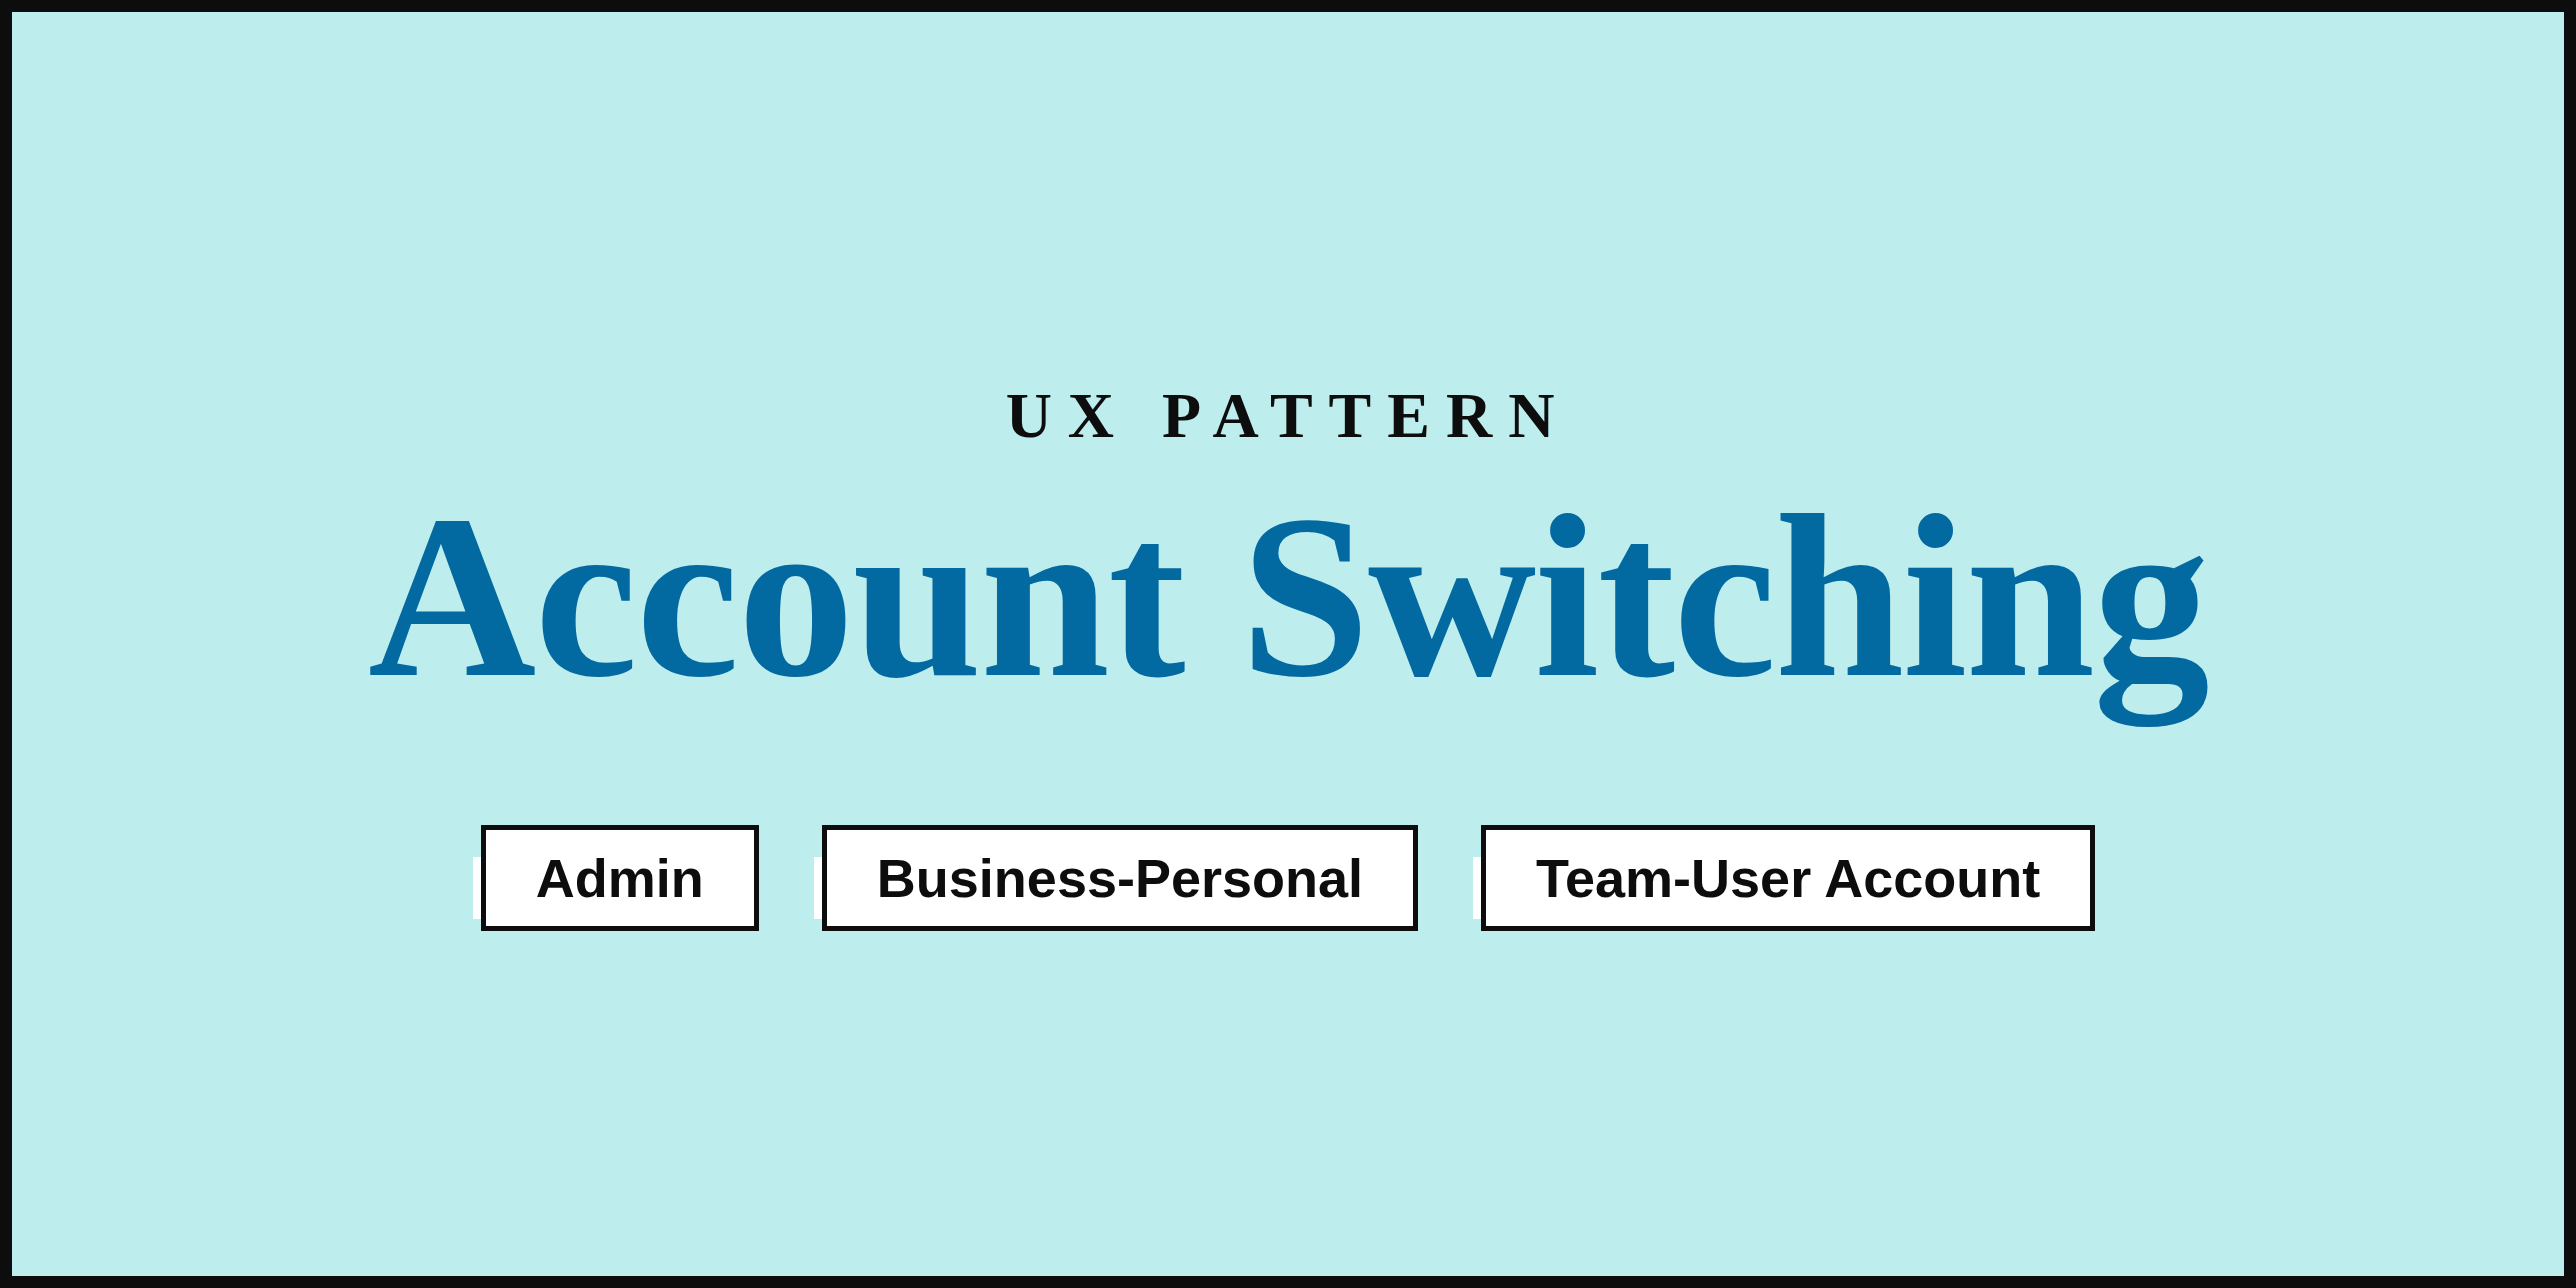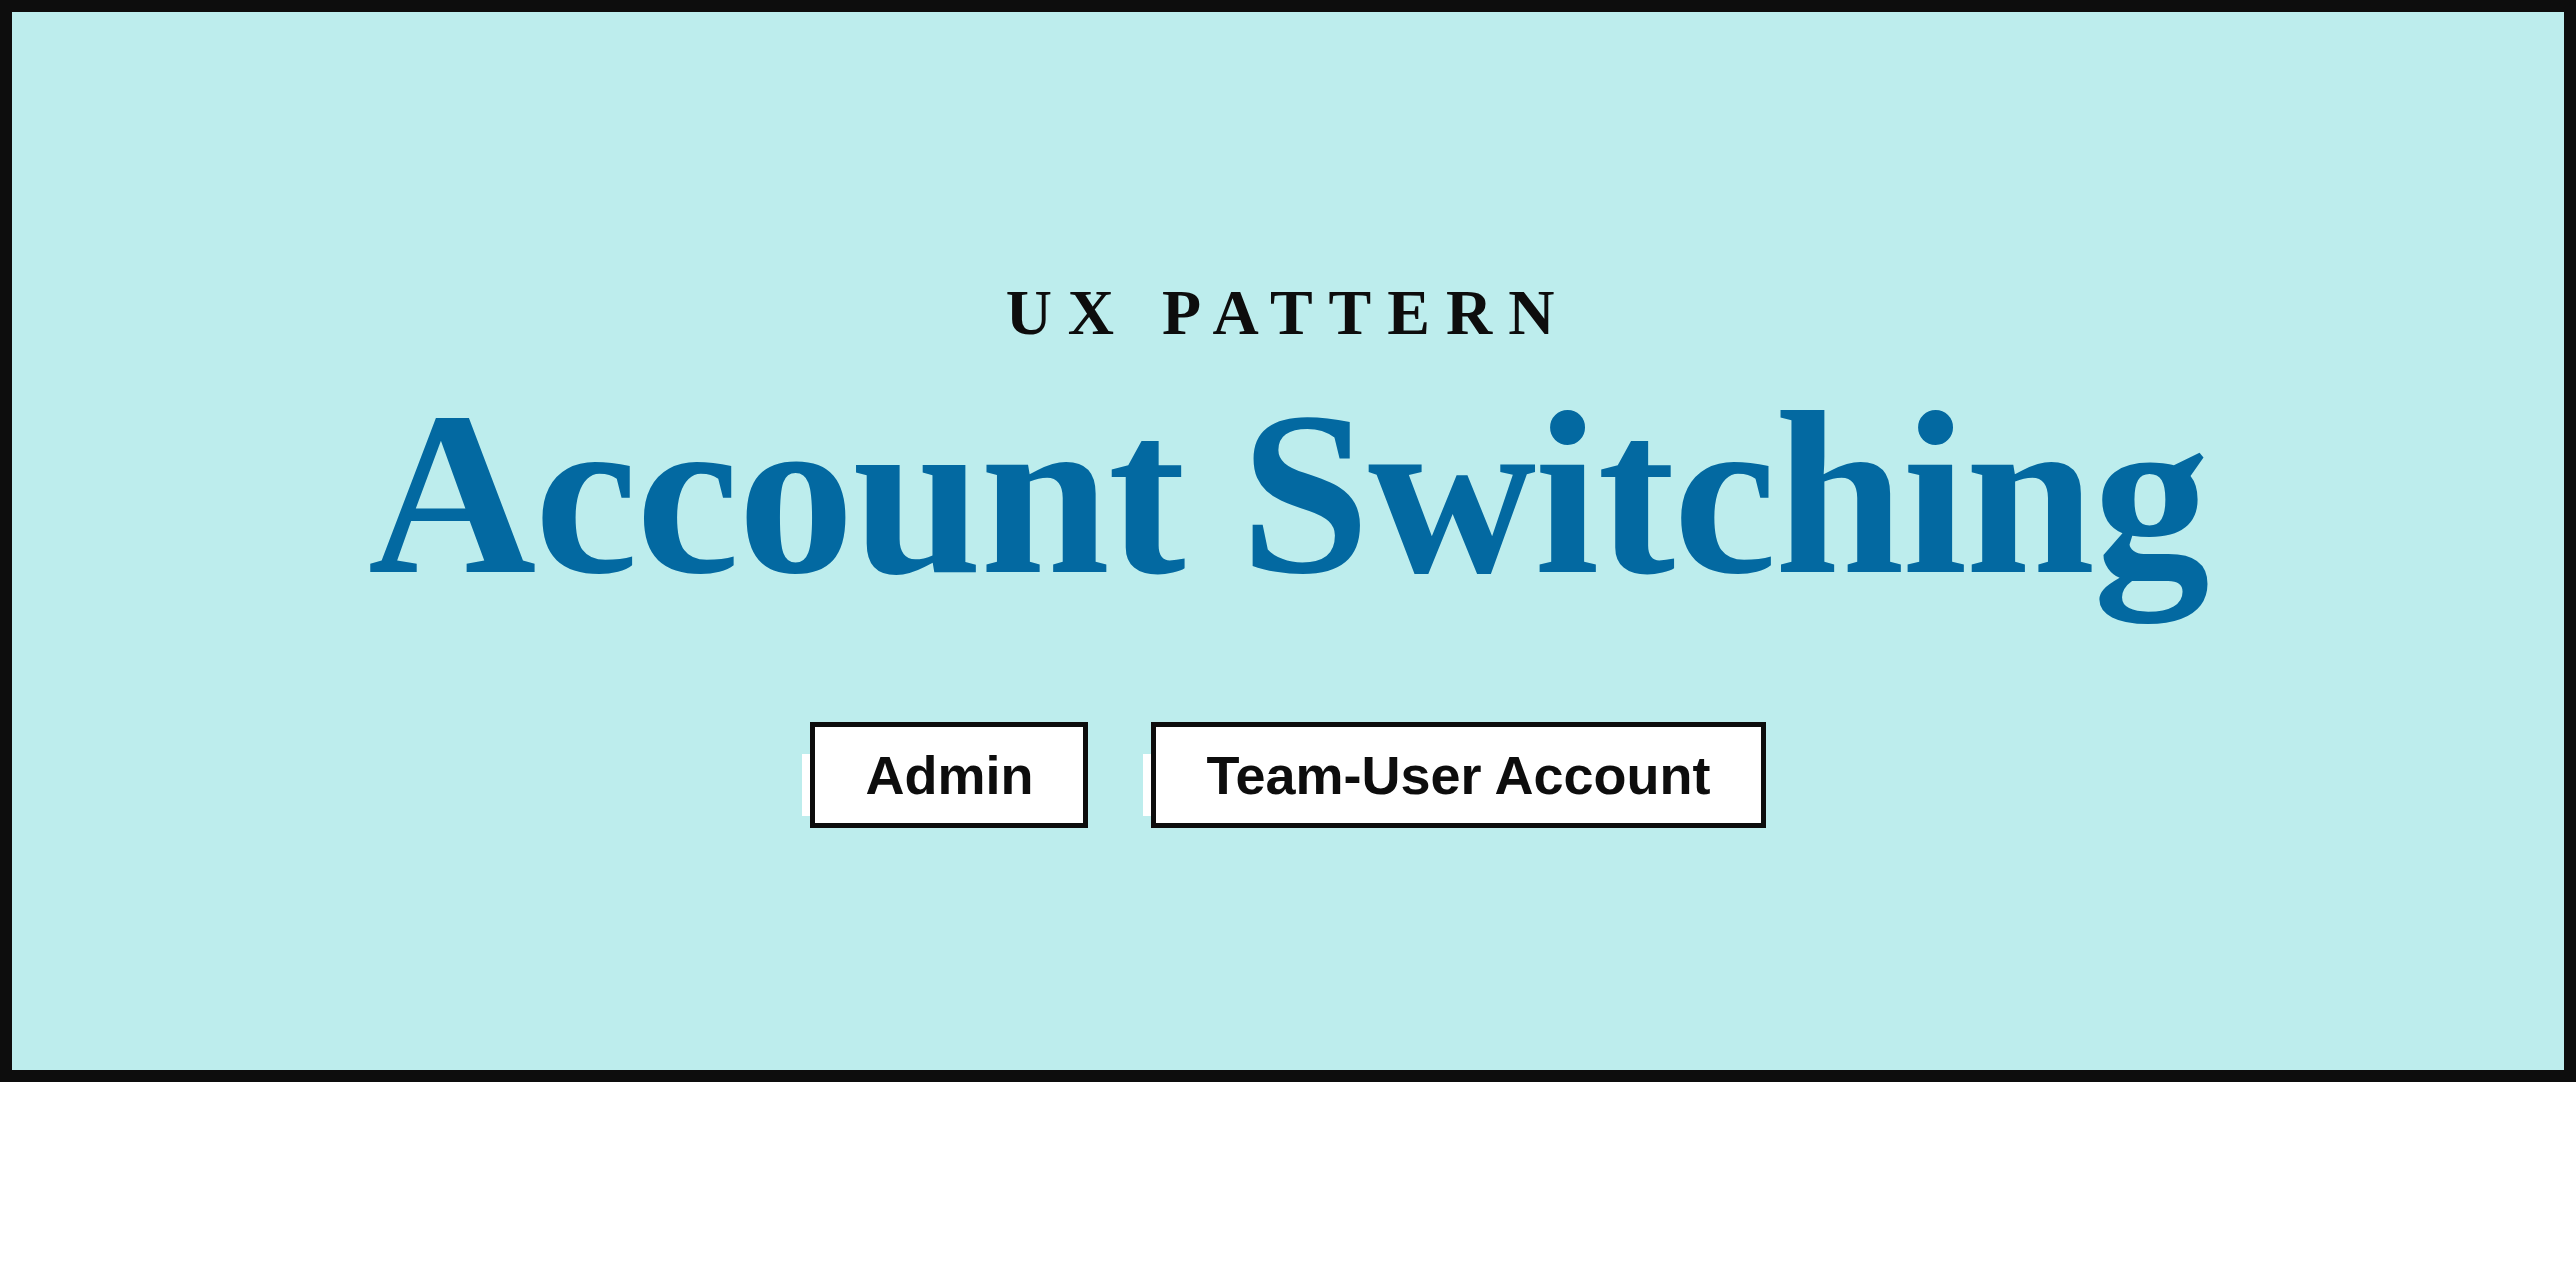--- a/index.html
+++ b/index.html
@@ -3,21 +3,21 @@
 <meta charset="utf-8">
 <style>
   * { margin: 0; padding: 0; box-sizing: border-box; }
   html, body { width: 2576px; height: 1288px; }
   body {
     background: #fff;
     font-family: Georgia, 'Times New Roman', serif;
   }
   .frame {
     width: 2576px;
-    height: 1082px;
+    height: 1288px;
     border: 12.5px solid #0d0d0d;
     background: #bdeded;
     display: flex;
     flex-direction: column;
     align-items: center;
     justify-content: center;
   }
   .eyebrow {
     font-family: Georgia, 'Times New Roman', serif;
     font-weight: 700;
@@ -76,17 +76,18 @@
 </style>
 </head>
 <body>
 
 <div class="frame">
   <div class="eyebrow">UX PATTERN</div>
   <div class="title">Account Switching</div>
   <div class="tags">
     <div class="tag-row">
       <span class="tag"><span class="tag-inner">Admin</span></span>
+      <span class="tag"><span class="tag-inner">Business-Personal</span></span>
       <span class="tag"><span class="tag-inner">Team-User Account</span></span>
     </div>
   </div>
 </div>
 
 
 </body></html>

